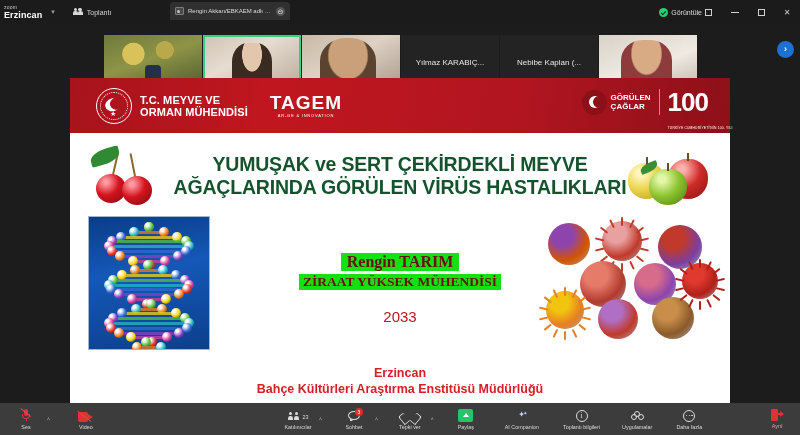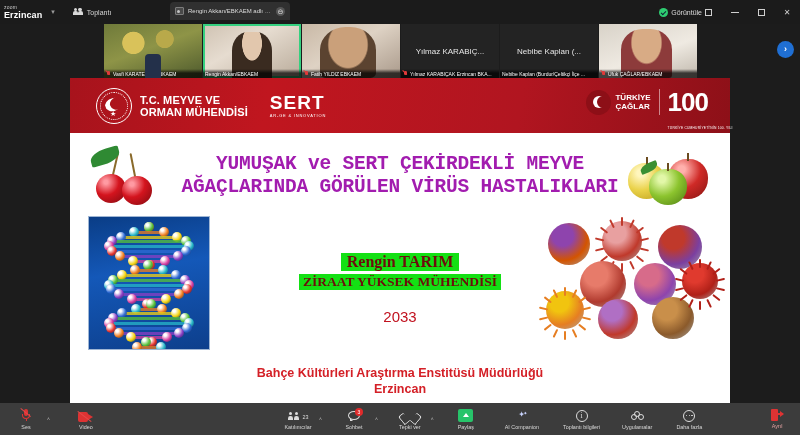--- a/index.html
+++ b/index.html
@@ -45,21 +45,21 @@
   .green-dot { width:9px;height:9px;border-radius:50%;background:#2ecc71; position:relative;}
   .green-dot:after{content:"";position:absolute;left:2px;top:3.4px;width:4px;height:2px;border-left:1.2px solid #123; border-bottom:1.2px solid #123; transform:rotate(-45deg);}
   .view-lbl { font-size:7px; color:#dcdcdc; }
   .view-sq { width:7px;height:7px;border:1px solid #cfcfcf; }
   .wbtn { width:26px; height:24px; display:flex; align-items:center; justify-content:center; color:#d0d0d0; font-size:8px; }
   .wbtn .min { width:8px;height:1px;background:#d0d0d0; }
   .wbtn .max { width:7px;height:7px;border:1px solid #d0d0d0; }
 
   
   .strip { position:absolute; left:0; top:24px; width:800px; height:54px; background:#1c1c1c; }
-  .tile { position:absolute; top:0; height:54px; overflow:hidden; background:#2b2b2b; }
+  .tile { position:absolute; top:11px; height:54px; overflow:hidden; background:#2b2b2b; }
   .tile .nm {
     position:absolute; left:0; bottom:0; height:9px; width:100%;
     display:flex; align-items:center; gap:2px; padding-left:2px;
     background:linear-gradient(transparent,rgba(0,0,0,.72) 45%);
     font-size:5px; color:#fff; white-space:nowrap; overflow:hidden;
   }
   .micoff { width:5px;height:6px; flex:none; position:relative; }
   .micoff:before{content:"";position:absolute;left:1.2px;top:0;width:2.6px;height:4px;background:#e03a3a;border-radius:1.3px;}
   .micoff:after{content:"";position:absolute;left:-0.4px;top:-0.4px;width:6.4px;height:0.9px;background:#e03a3a;transform:rotate(45deg);transform-origin:left top;}
   .nmtxt{overflow:hidden;text-overflow:ellipsis;}
@@ -118,21 +118,21 @@
 
   .apples { position:absolute; right:14px; top:16px; width:92px; height:60px; }
   .apple{position:absolute;border-radius:48% 48% 52% 52%;}
   .apple.y{left:4px;top:14px;width:37px;height:36px;background:radial-gradient(circle at 34% 28%,#fff6bd 0 10%,#ead24a 48%,#b89a18 100%);}
   .apple.r{left:44px;top:10px;width:40px;height:40px;background:radial-gradient(circle at 34% 26%,#ffb0ac 0 9%,#cf2a27 48%,#851411 100%);}
   .apple.g{left:25px;top:20px;width:38px;height:36px;background:radial-gradient(circle at 34% 28%,#e2f7a8 0 10%,#8cc42e 48%,#4c7c13 100%);}
   .apple .ast{position:absolute;left:48%;top:-6px;width:2px;height:8px;background:#6b4b20;}
   .aleaf{position:absolute;left:16px;top:14px;width:18px;height:9px;background:#3b8f33;border-radius:60% 10% 60% 10%;transform:rotate(-22deg);}
 
   .title-wrap { position:absolute; left:0; top:20px; width:100%; text-align:center; }
-  .ttl { font-weight:bold; color:#a21caf; font-size:19.5px; line-height:23px; letter-spacing:-.2px;font-family:Liberation Mono, monospace; }
+  .ttl { font-weight:bold; color:#14532d; font-size:19.5px; line-height:23px; letter-spacing:-.2px; }
 
   .dna { position:absolute; left:18px; top:83px; width:122px; height:134px;
          background:linear-gradient(170deg,#0a3d86,#1458b8 40%,#0d3f8c);
          border:1px solid #9fb6d4; overflow:hidden; }
   .bead{position:absolute;width:10px;height:10px;border-radius:50%;}
   .rung{position:absolute;height:3px;border-radius:2px;}
 
   .viruses { position:absolute; right:12px; top:86px; width:176px; height:128px; }
   .virus{position:absolute;border-radius:50%;}
   .spike{position:absolute;width:2px;height:9px;background:#e8a33d;border-radius:1px;}
@@ -311,28 +311,28 @@
     <div class="slide-head">
       <div class="emblem">
         <span class="crescent"></span>
           <span class="star">★</span>
       </div>
       <div class="min-name">
         <div>T.C. MEYVE VE</div>
         <div>ORMAN MÜHENDİSİ</div>
       </div>
       <div class="tagem">
-        <div class="t1">SERT</div>
+        <div class="t1">TAGEM</div>
         <div class="t2">AR-GE &amp; INNOVATION</div>
       </div>
       <div class="cent">
         <div class="ty">
           <span class="disc"></span>
           <span class="tt">
-            <div>TÜRKİYE</div>
+            <div>GÖRÜLEN</div>
             <div>ÇAĞLAR</div>
           </span>
         </div>
         <span class="vline"></span>
         <span class="hund">
           <span>100</span>
           <span class="sub">TÜRKİYE CUMHURİYETİ'NİN 100. YILI</span>
         </span>
       </div>
     </div>
@@ -500,22 +500,22 @@
           <span class="spike" style="left: 157px; top: 61px; background: rgb(176, 32, 24); transform: rotate(334.286deg) translateY(-21px);"></span>
         </div>
 
       <div class="author-wrap">
         <div><span class="au-name">Rengin TARIM</span></div>
         <div><span class="au-role">ZİRAAT YÜKSEK MÜHENDİSİ</span></div>
         <div class="au-year">2033</div>
       </div>
 
       <div class="foot">
+        <div>Erzincan</div>
         <div>Bahçe Kültürleri Araştırma Enstitüsü Müdürlüğü</div>
-        <div>Erzincan</div>
       </div>
     </div>
   </div>
 
   <div class="toolbar">
 
     <div class="tgroup" style="left:6px;">
       <div class="titem">
         <span class="ic">
             <span class="mic-off">

